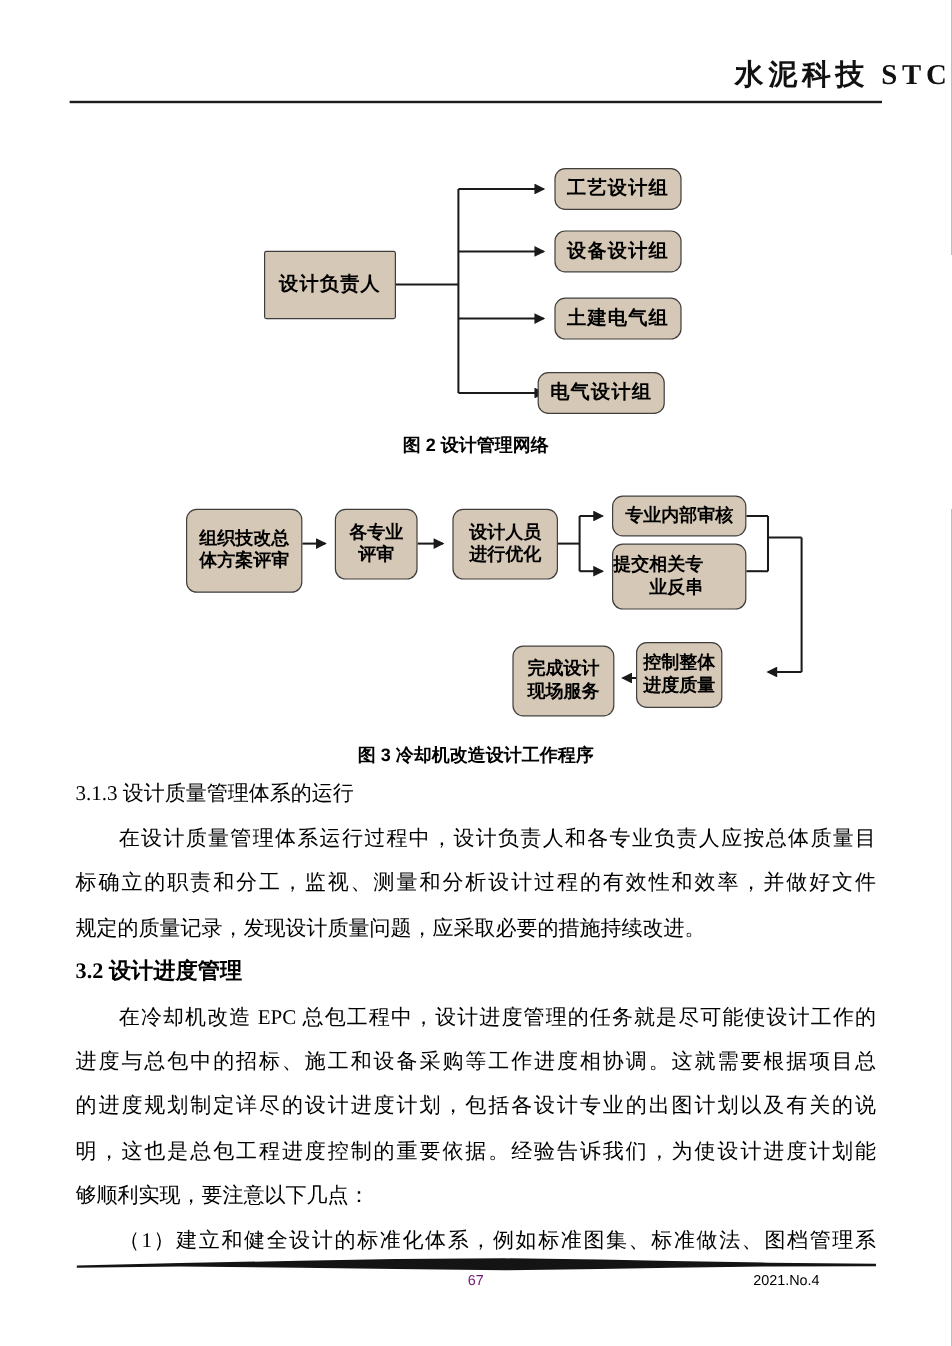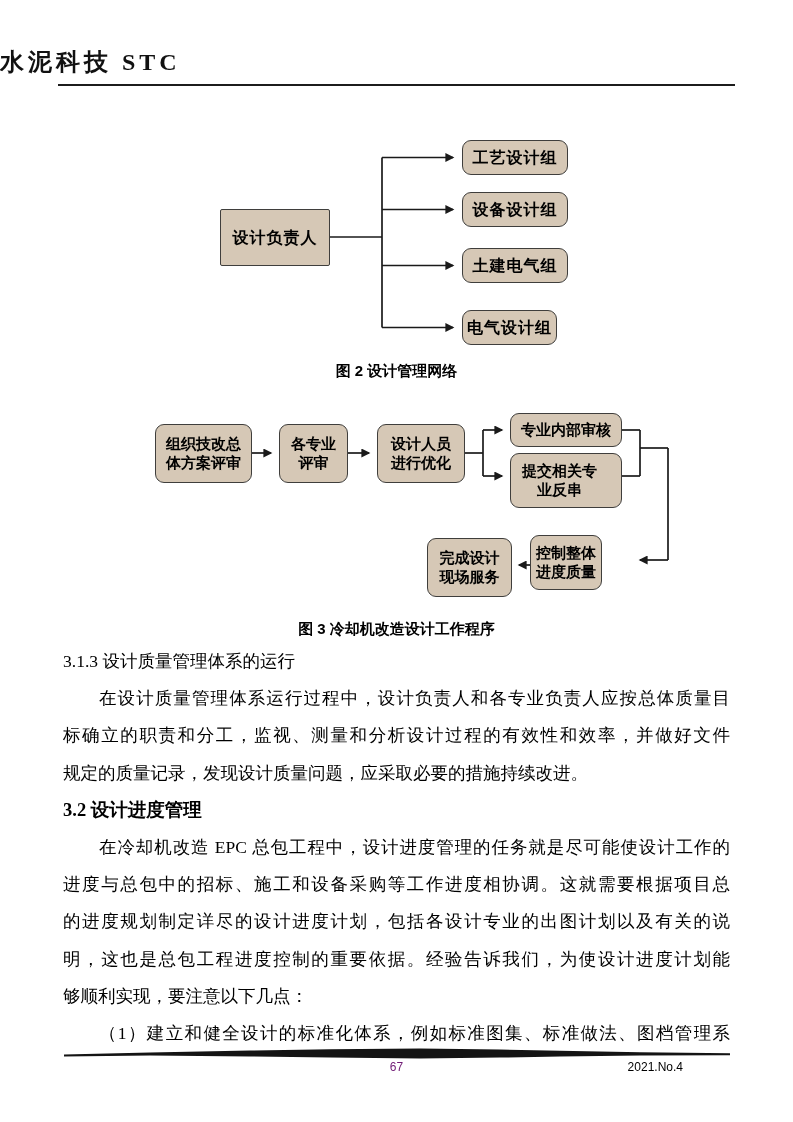--- a/index.html
+++ b/index.html
@@ -9,21 +9,21 @@
     width:793px; height:1122px;
     margin:0 auto;
     background:#ffffff;
     overflow:hidden;
     font-family:"Liberation Serif","DejaVu Serif",serif;
     color:#111;
   }
   
   .journal-title {
     position:absolute; left:0; top:46px; width:100%;
-    text-align:left;
+    text-align:right;
     font-size:24px; font-weight:bold;
     letter-spacing:4px;
     font-family:"Liberation Serif","DejaVu Serif",serif;
   }
   .header-rule {
     position:absolute; left:58px; top:84px;
     width:677px; height:2.4px; background:#1c1c1c;
   }
   
   .fcbox {
@@ -33,21 +33,21 @@
     border-radius:9px;
     display:flex; align-items:center; justify-content:center;
     text-align:center;
     font-weight:bold;
     font-size:15px; line-height:19px;
     white-space:pre-line;
     color:#000;
   }
   .fcbox.leader { font-size:16px; border-radius:2px; letter-spacing:1px; }
   .fcbox.grp { font-size:16px; letter-spacing:1px; }
-  .fcbox.ta-left { justify-content:flex-start; text-align:center; padding-left:11px; }
+  .fcbox.ta-left { justify-content:flex-start; text-align:right; }
   .connectors {
     position:absolute; left:0; top:0; width:793px; height:1122px;
     pointer-events:none;
   }
   .fig-caption {
     position:absolute; left:0; width:100%;
     text-align:center;
     font-size:15px; font-weight:bold;
     font-family:"Liberation Sans","DejaVu Sans",sans-serif;
     color:#000;
@@ -117,24 +117,24 @@
       <path d="M668,448 V560"></path>
       <path d="M668,560 H640" marker-end="url(#arr)"></path>
       <path d="M550,565 H519" marker-end="url(#arr)"></path>
     </g>
   </svg>
 
   <div class="fcbox leader" style="left:220px;top:209px;width:110px;height:57px">设计负责人</div>
   <div class="fcbox grp" style="left:462px;top:140px;width:106px;height:35px">工艺设计组</div>
   <div class="fcbox grp" style="left:462px;top:192px;width:106px;height:35px">设备设计组</div>
   <div class="fcbox grp" style="left:462px;top:248px;width:106px;height:35px">土建电气组</div>
-  <div class="fcbox grp" style="left:462px;top:310px;width:95px;height:35px">电气设计组</div>
+  <div class="fcbox grp" style="left:448px;top:310px;width:106px;height:35px">电气设计组</div>
   <div class="fig-caption" style="top:362px">图 2 设计管理网络</div>
 
-  <div class="fcbox" style="left:155px;top:424px;width:97px;height:59px">组织技改总
+  <div class="fcbox" style="left:155px;top:424px;width:97px;height:70px">组织技改总
 体方案评审</div>
   <div class="fcbox" style="left:279px;top:424px;width:69px;height:59px">各专业
 评审</div>
   <div class="fcbox" style="left:377px;top:424px;width:88px;height:59px">设计人员
 进行优化</div>
   <div class="fcbox" style="left:510px;top:413px;width:112px;height:34px">专业内部审核</div>
   <div class="fcbox ta-left" style="left:510px;top:453px;width:112px;height:55px">提交相关专
 业反串</div>
   <div class="fcbox" style="left:530px;top:535px;width:72px;height:55px">控制整体
 进度质量</div>

